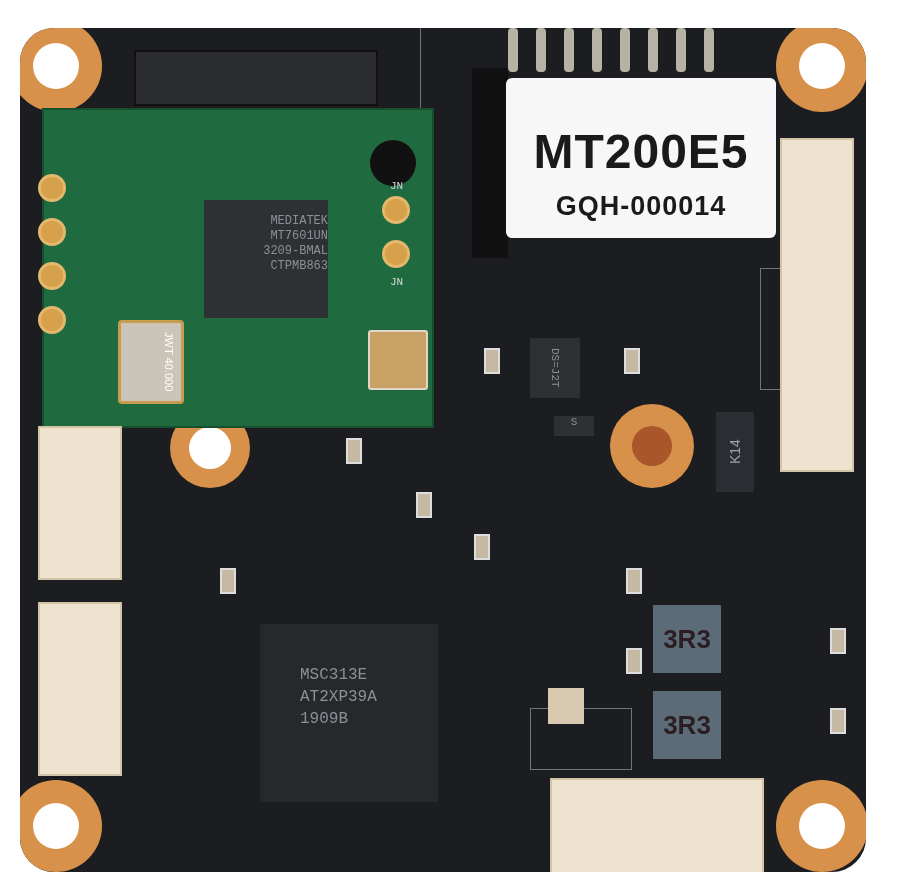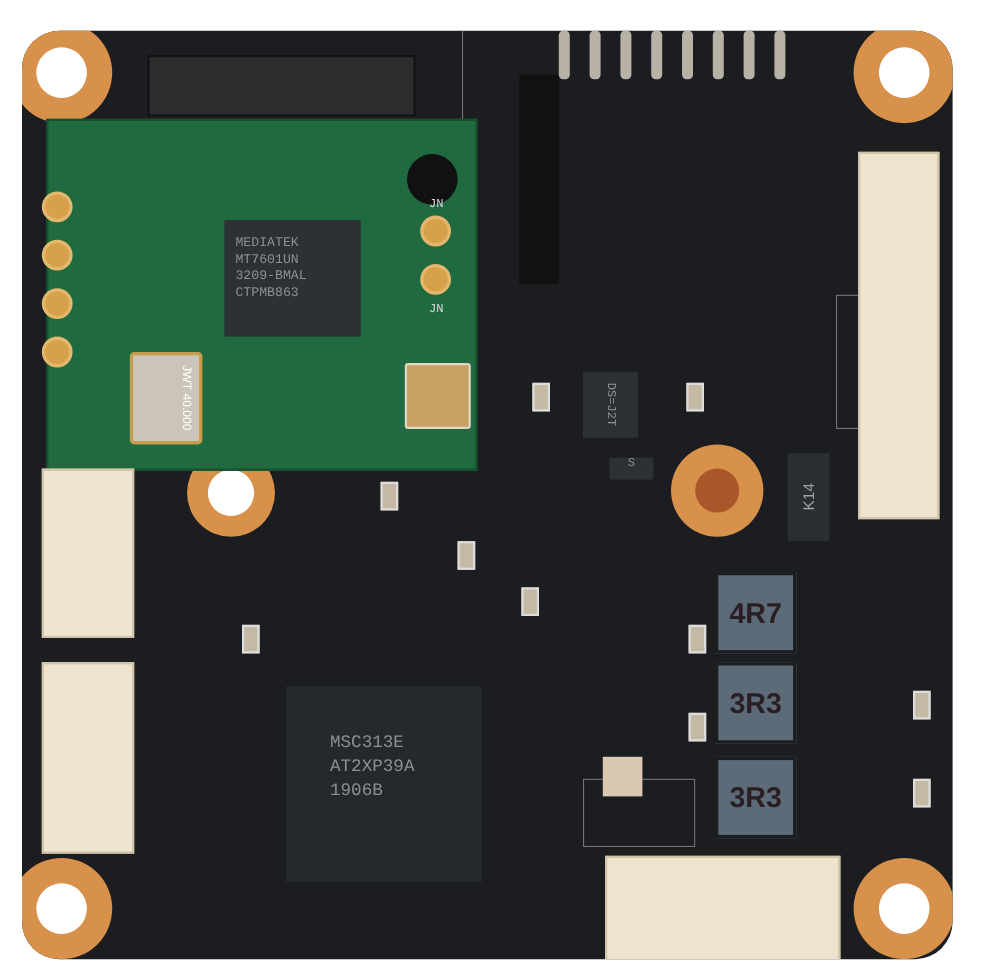--- a/index.html
+++ b/index.html
@@ -9,21 +9,21 @@
   .hole{position:absolute;width:46px;height:46px;border-radius:50%;background:#fff;left:23px;top:23px;}
   .trace{position:absolute;border:1.5px solid #b9bcc0;opacity:.55;}
   .label{position:absolute;left:486px;top:50px;width:270px;height:160px;background:#f7f7f7;border-radius:6px;text-align:center;}
   .label .l1{font-weight:bold;font-size:48px;color:#1a1a1a;margin-top:46px;letter-spacing:1px;}
   .label .l2{font-weight:bold;font-size:27px;color:#1a1a1a;margin-top:12px;letter-spacing:1px;}
   .modbody{position:absolute;left:452px;top:40px;width:36px;height:190px;background:#111;}
   .pin{position:absolute;width:10px;height:44px;background:#b7b1a6;border-radius:4px;top:0;}
   .wifi{position:absolute;left:22px;top:80px;width:388px;height:316px;background:#1f6b3f;border:2px solid #164f2e;}
   .chip{position:absolute;background:#2d3134;color:#8b9097;font-family:"Liberation Mono",monospace;}
   .chip span{display:block;}
-  .wifichip{left:160px;top:90px;width:124px;height:106px;font-size:12px;padding:14px 0 0 10px;box-sizing:border-box;line-height:15px;}
+  .wifichip{left:160px;top:90px;width:124px;height:118px;font-size:12px;padding:14px 0 0 10px;box-sizing:border-box;line-height:15px;text-align:right;}
   .armchip{left:240px;top:596px;width:178px;height:178px;background:#25292c;font-size:16px;padding:40px 0 0 40px;box-sizing:border-box;line-height:22px;}
   .armlogo{font-weight:bold;font-size:26px;color:#6d7176;font-family:"Liberation Sans",sans-serif;}
   .crystal{position:absolute;left:96px;top:290px;width:60px;height:78px;background:#cbc4b8;border:3px solid #c79c4c;border-radius:4px;color:#fff;font-size:11px;writing-mode:vertical-rl;text-align:center;line-height:24px;}
   .pad{position:absolute;width:22px;height:22px;border-radius:50%;background:#d7a04a;border:3px solid #e3b86c;}
   .ant{position:absolute;left:346px;top:300px;width:56px;height:56px;background:#c8a165;border:2px solid #e2d6c8;border-radius:3px;}
   .inductor{position:absolute;width:68px;height:68px;background:#5c6b78;border:3px solid #1b1d20;color:#2b1e22;font-weight:bold;font-size:26px;text-align:center;line-height:68px;}
   .diode{position:absolute;left:696px;top:384px;width:38px;height:80px;background:#2a2d31;color:#9ea2a6;font-size:14px;writing-mode:vertical-rl;transform:rotate(180deg);text-align:center;line-height:38px;}
   .conn{position:absolute;background:#eee3ce;border:2px solid #d2c4a6;}
   .smd{position:absolute;background:#c6b9a3;border:2px solid #ddd;width:12px;height:22px;}
   .silk{position:absolute;color:#d5d8db;font-size:11px;font-family:"Liberation Mono",monospace;}
@@ -61,20 +61,24 @@
   <div style="position:absolute;left:488px;top:0;width:200px;height:50px;">
     <div class="pin" style="left:0"></div>
       <div class="pin" style="left:28px"></div>
       <div class="pin" style="left:56px"></div>
       <div class="pin" style="left:84px"></div>
     <div class="pin" style="left:112px"></div>
       <div class="pin" style="left:140px"></div>
       <div class="pin" style="left:168px"></div>
       <div class="pin" style="left:196px"></div>
   </div>
+  <div class="label">
+    <div class="l1">MT200E5</div>
+    <div class="l2">GQH-000014</div>
+  </div>
 
   <div class="conn" style="left:760px;top:110px;width:70px;height:330px;"></div>
 
   <div class="wifi">
     <div class="chip wifichip">
       <span>MEDIATEK</span>
       <span>MT7601UN</span>
       <span>3209-BMAL</span>
       <span>CTPMB863</span>
     </div>
@@ -94,24 +98,23 @@
     <div class="ant" style="left:324px;top:220px;"></div>
   </div>
 
   <div class="conn" style="left:18px;top:398px;width:80px;height:150px;"></div>
   <div class="conn" style="left:18px;top:574px;width:80px;height:170px;"></div>
   <div class="conn" style="left:530px;top:750px;width:210px;height:92px;"></div>
 
   <div class="chip armchip">
     <span>MSC313E</span>
     <span>AT2XP39A</span>
-    <span>1906B</span>
+    <span>1909B</span>
   </div>
 
-  <div class="inductor" style="left:630px;top:492px;">4R7</div>
   <div class="inductor" style="left:630px;top:574px;">3R3</div>
   <div class="inductor" style="left:630px;top:660px;">3R3</div>
 
   <div class="diode">K14</div>
   <div class="chip" style="left:510px;top:310px;width:50px;height:60px;font-size:11px;writing-mode:vertical-rl;text-align:center;line-height:50px;color:#8b9097;">DS=J2T</div>
   <div class="chip" style="left:534px;top:388px;width:40px;height:20px;font-size:11px;text-align:center;color:#8b9097;">S</div>
   <div class="chip" style="left:528px;top:660px;width:36px;height:36px;background:#d9c9b0;"></div>
 
   <div class="smd" style="left:200px;top:540px;"></div>
   <div class="smd" style="left:326px;top:410px;"></div>

